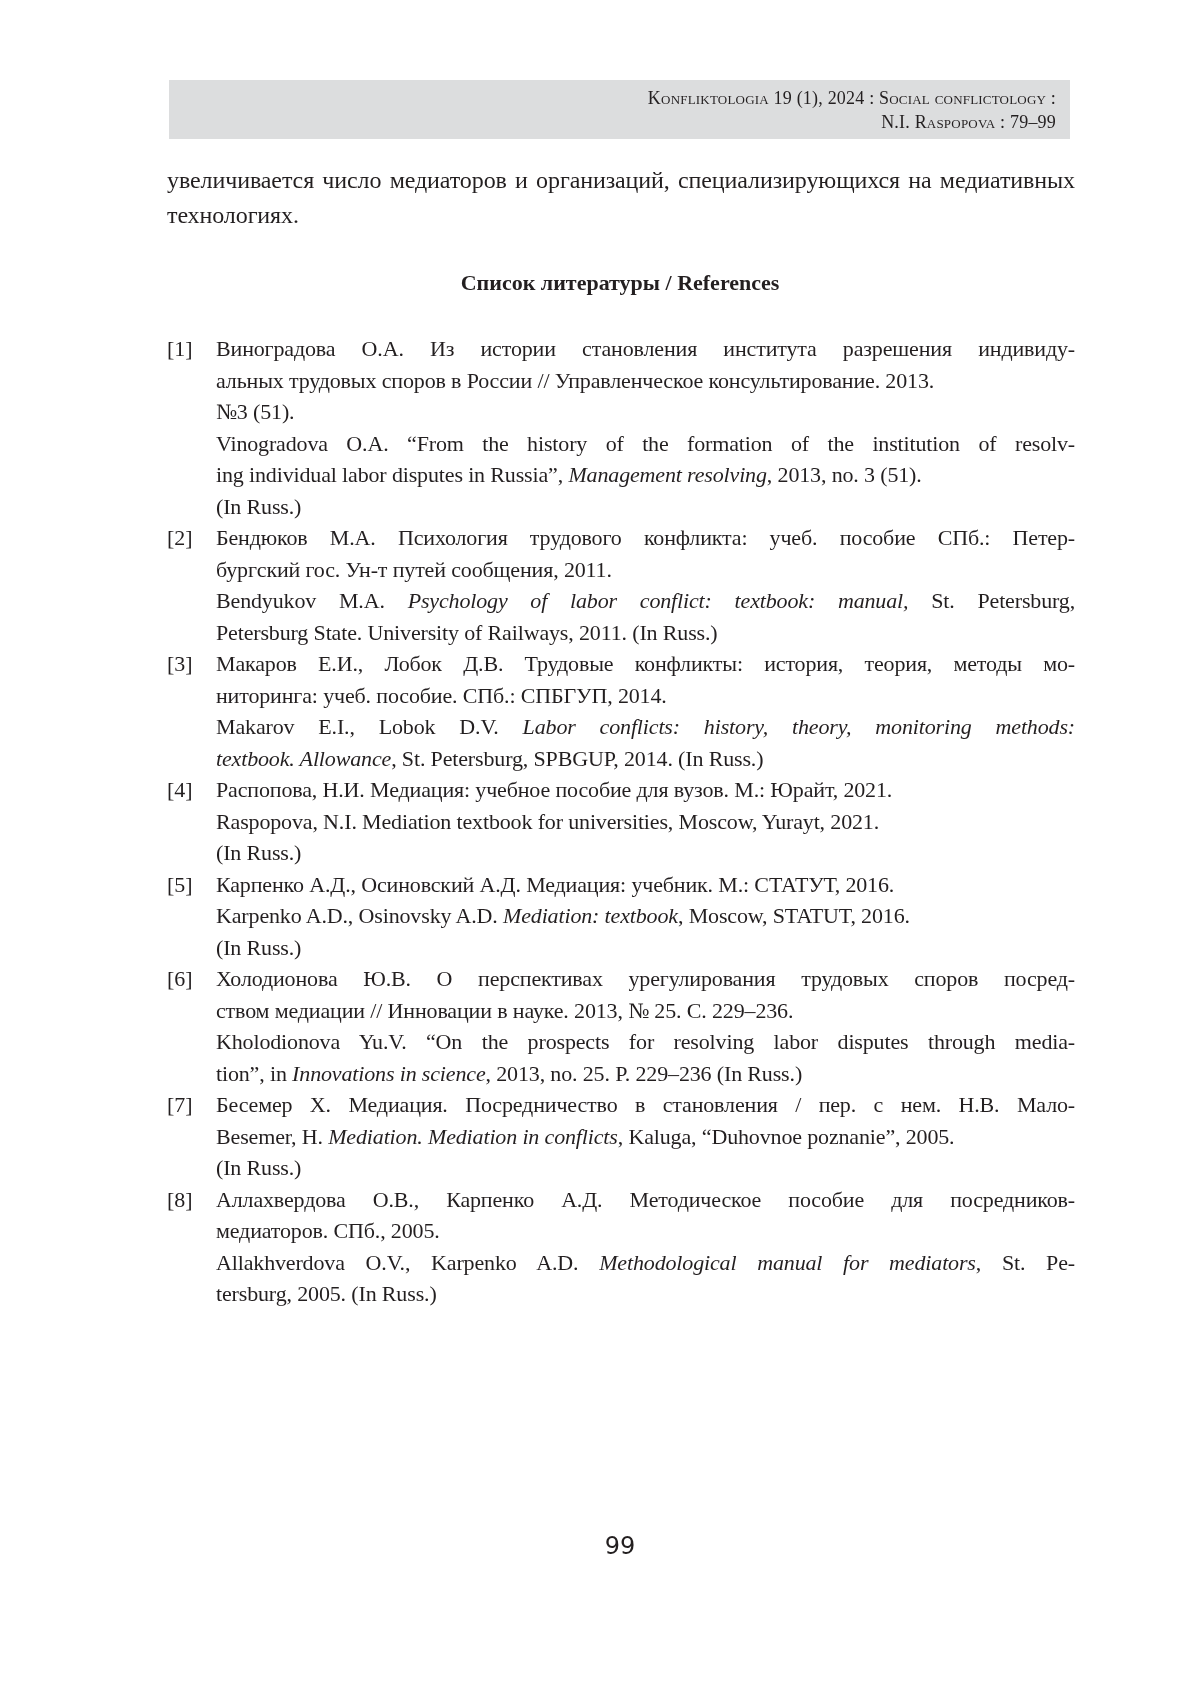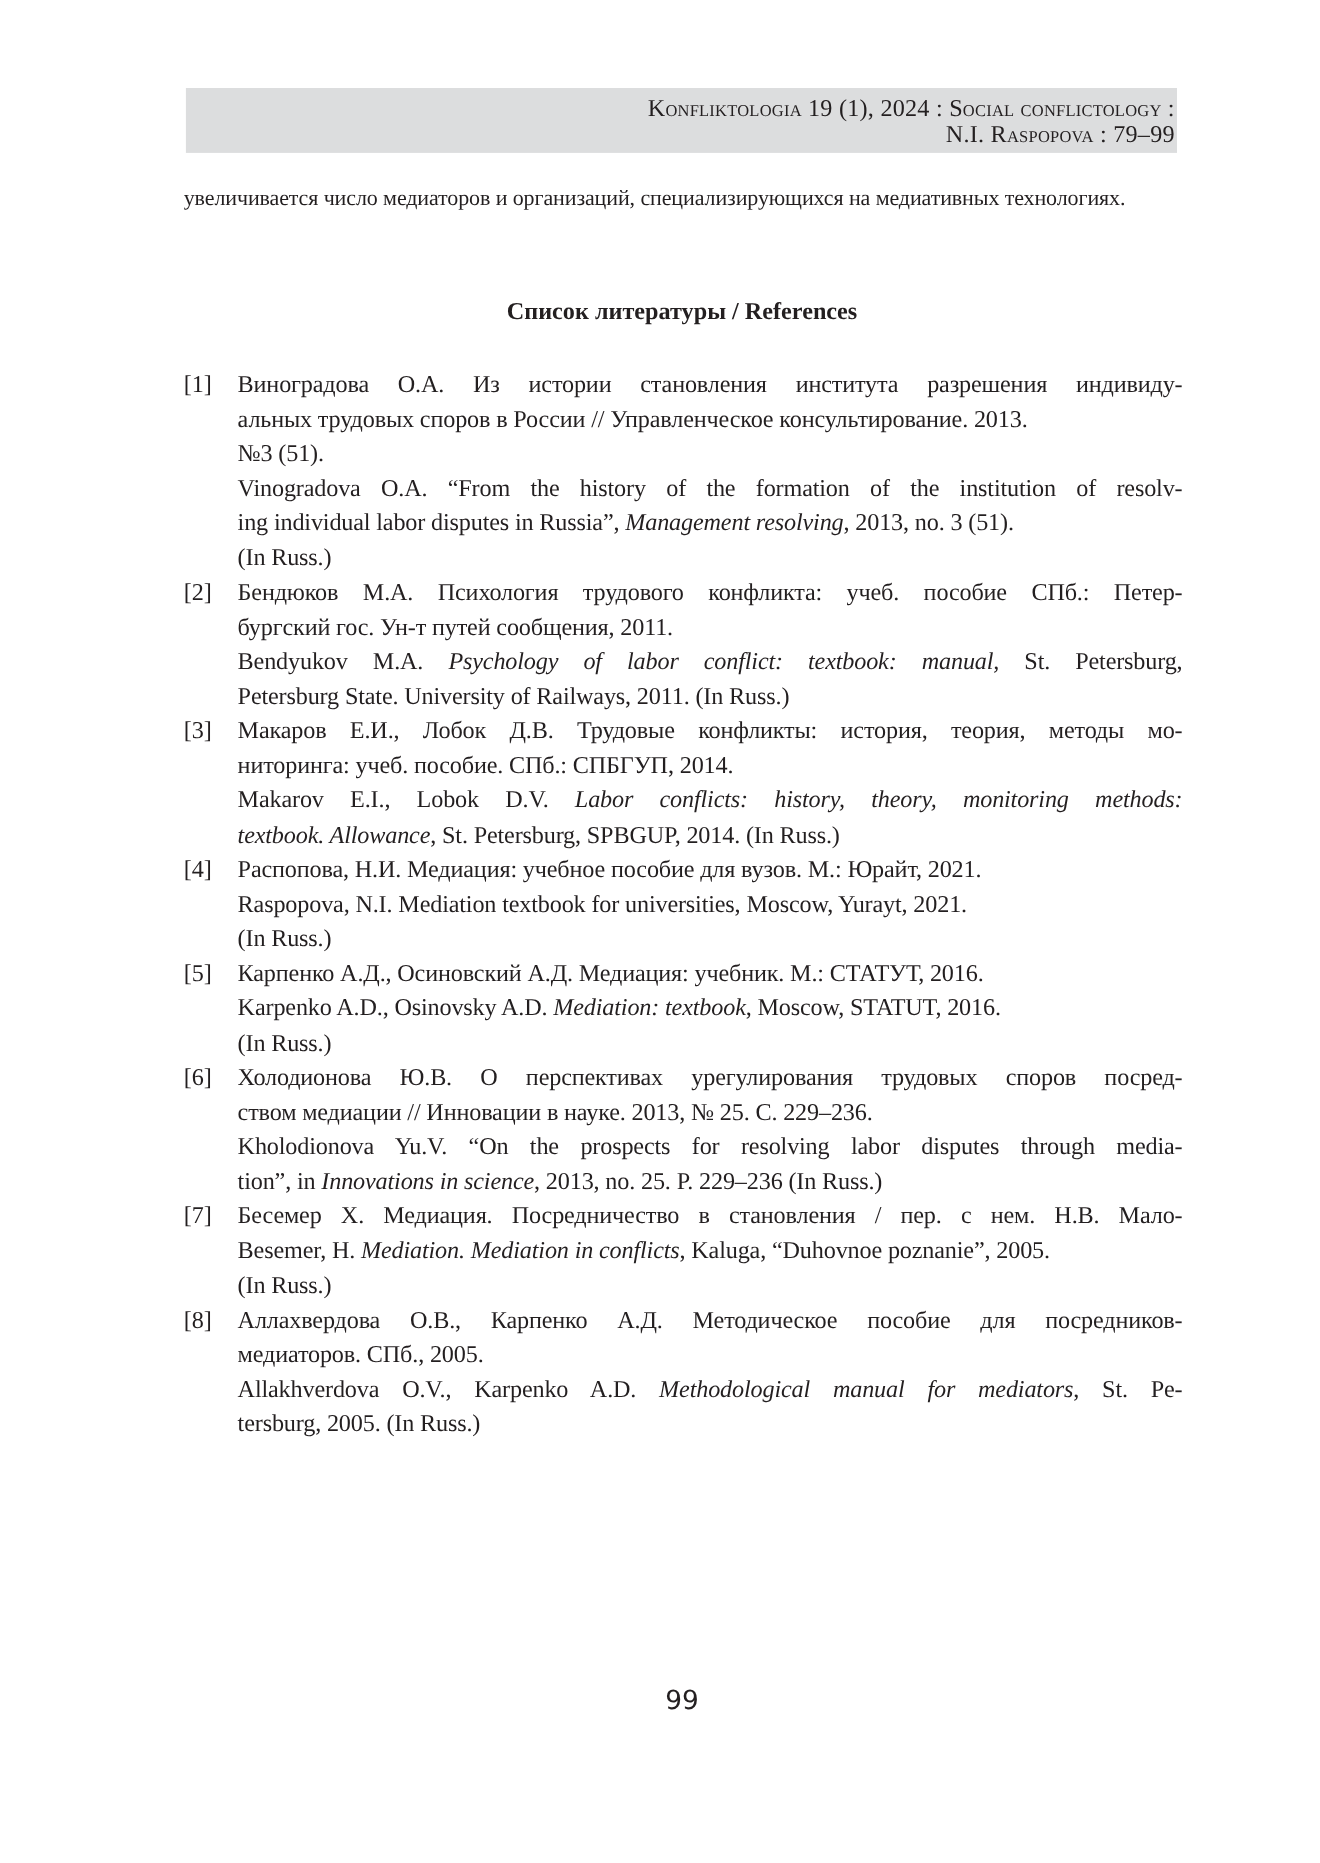--- a/index.html
+++ b/index.html
@@ -2,27 +2,27 @@
 <html><head>
 <meta charset="utf-8">
 <style>
   html, body { margin: 0; padding: 0; background: #ffffff; }
   body {
     width: 1200px; height: 1694px; position: relative; overflow: hidden;
     font-family: "Liberation Serif", "DejaVu Serif", serif; color: #231f20;
   }
   .running-head {
     position: absolute; left: 169px; top: 80px; width: 901px; height: 59px;
-    background: #dcddde; box-sizing: border-box; padding: 6px 2px 0 0;
-    text-align: right; font-size: 22px; line-height: 24px; color: #231f20;
+    background: #dcddde; box-sizing: border-box; padding: 6px 14px 0 0;
+    text-align: right; font-size: 18px; line-height: 24px; color: #231f20;
   }
   .running-head .sc { font-variant: small-caps; letter-spacing: 0.2px; }
   .body-text {
     position: absolute; left: 167px; top: 163px; width: 908px;
-    font-size: 20px; line-height: 35px; text-align: justify; text-align-last: left;
+    font-size: 24px; line-height: 35px; text-align: justify; text-align-last: left;
     letter-spacing: -0.1px;
   }
   .refs-title {
     position: absolute; left: 0; width: 1240px; top: 268px; text-align: center;
     font-size: 22px; font-weight: bold; line-height: 30px;
   }
   .refs {
     position: absolute; left: 167px; top: 333px; width: 908px;
     list-style: none; margin: 0; padding: 0;
     font-size: 22px; line-height: 31.5px;

